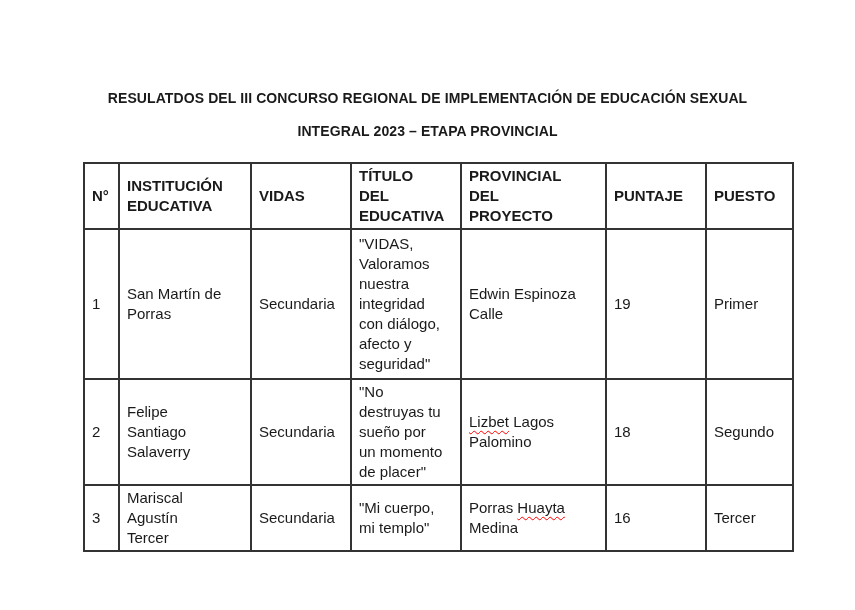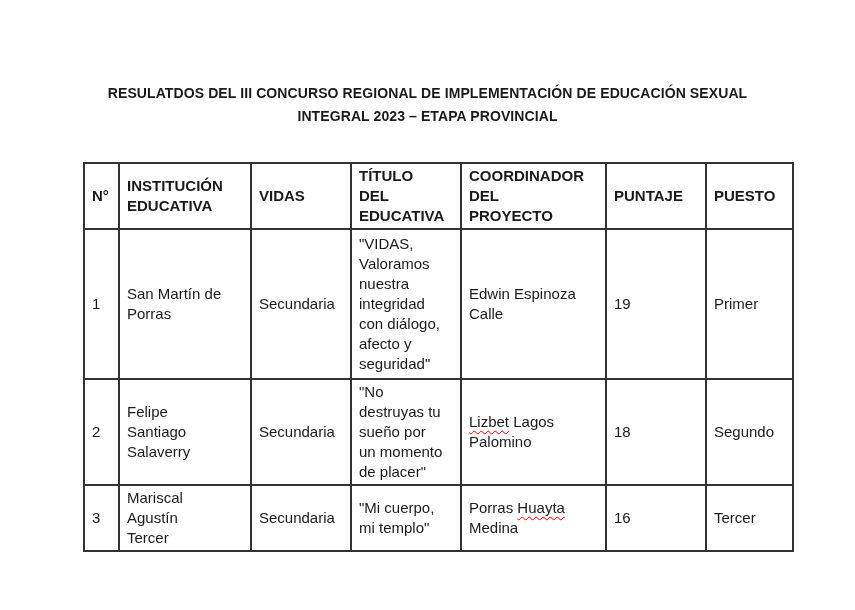--- a/index.html
+++ b/index.html
@@ -22,21 +22,21 @@
     overflow: hidden;
   }
   .doc-title {
     position: absolute;
     top: 82px;
     left: 40px;
     right: 40px;
     text-align: center;
     font-size: 14px;
     font-weight: 700;
-    line-height: 23px;
+    line-height: 33px;
     white-space: pre-line;
     letter-spacing: 0.1px;
   }
   table.results {
     position: absolute;
     top: 162px;
     left: 83px;
     width: 709px;
     border-collapse: collapse;
     table-layout: fixed;
@@ -84,21 +84,21 @@
     </colgroup>
     <thead>
       <tr class="hdr">
         <th class="c-num">N°</th>
         <th class="c-inst">INSTITUCIÓN
 EDUCATIVA</th>
         <th class="c-level">VIDAS</th>
         <th class="c-title">TÍTULO
 DEL
 EDUCATIVA</th>
-        <th class="c-coord">COORDINADOR
+        <th class="c-coord">PROVINCIAL
 DEL
 PROYECTO</th>
         <th class="c-score">PUNTAJE</th>
         <th class="c-place">PUESTO</th>
       </tr>
     </thead>
     <tbody>
       <tr class="row-1">
         <td class="c-num">1</td>
         <td class="c-inst">San Martín de

